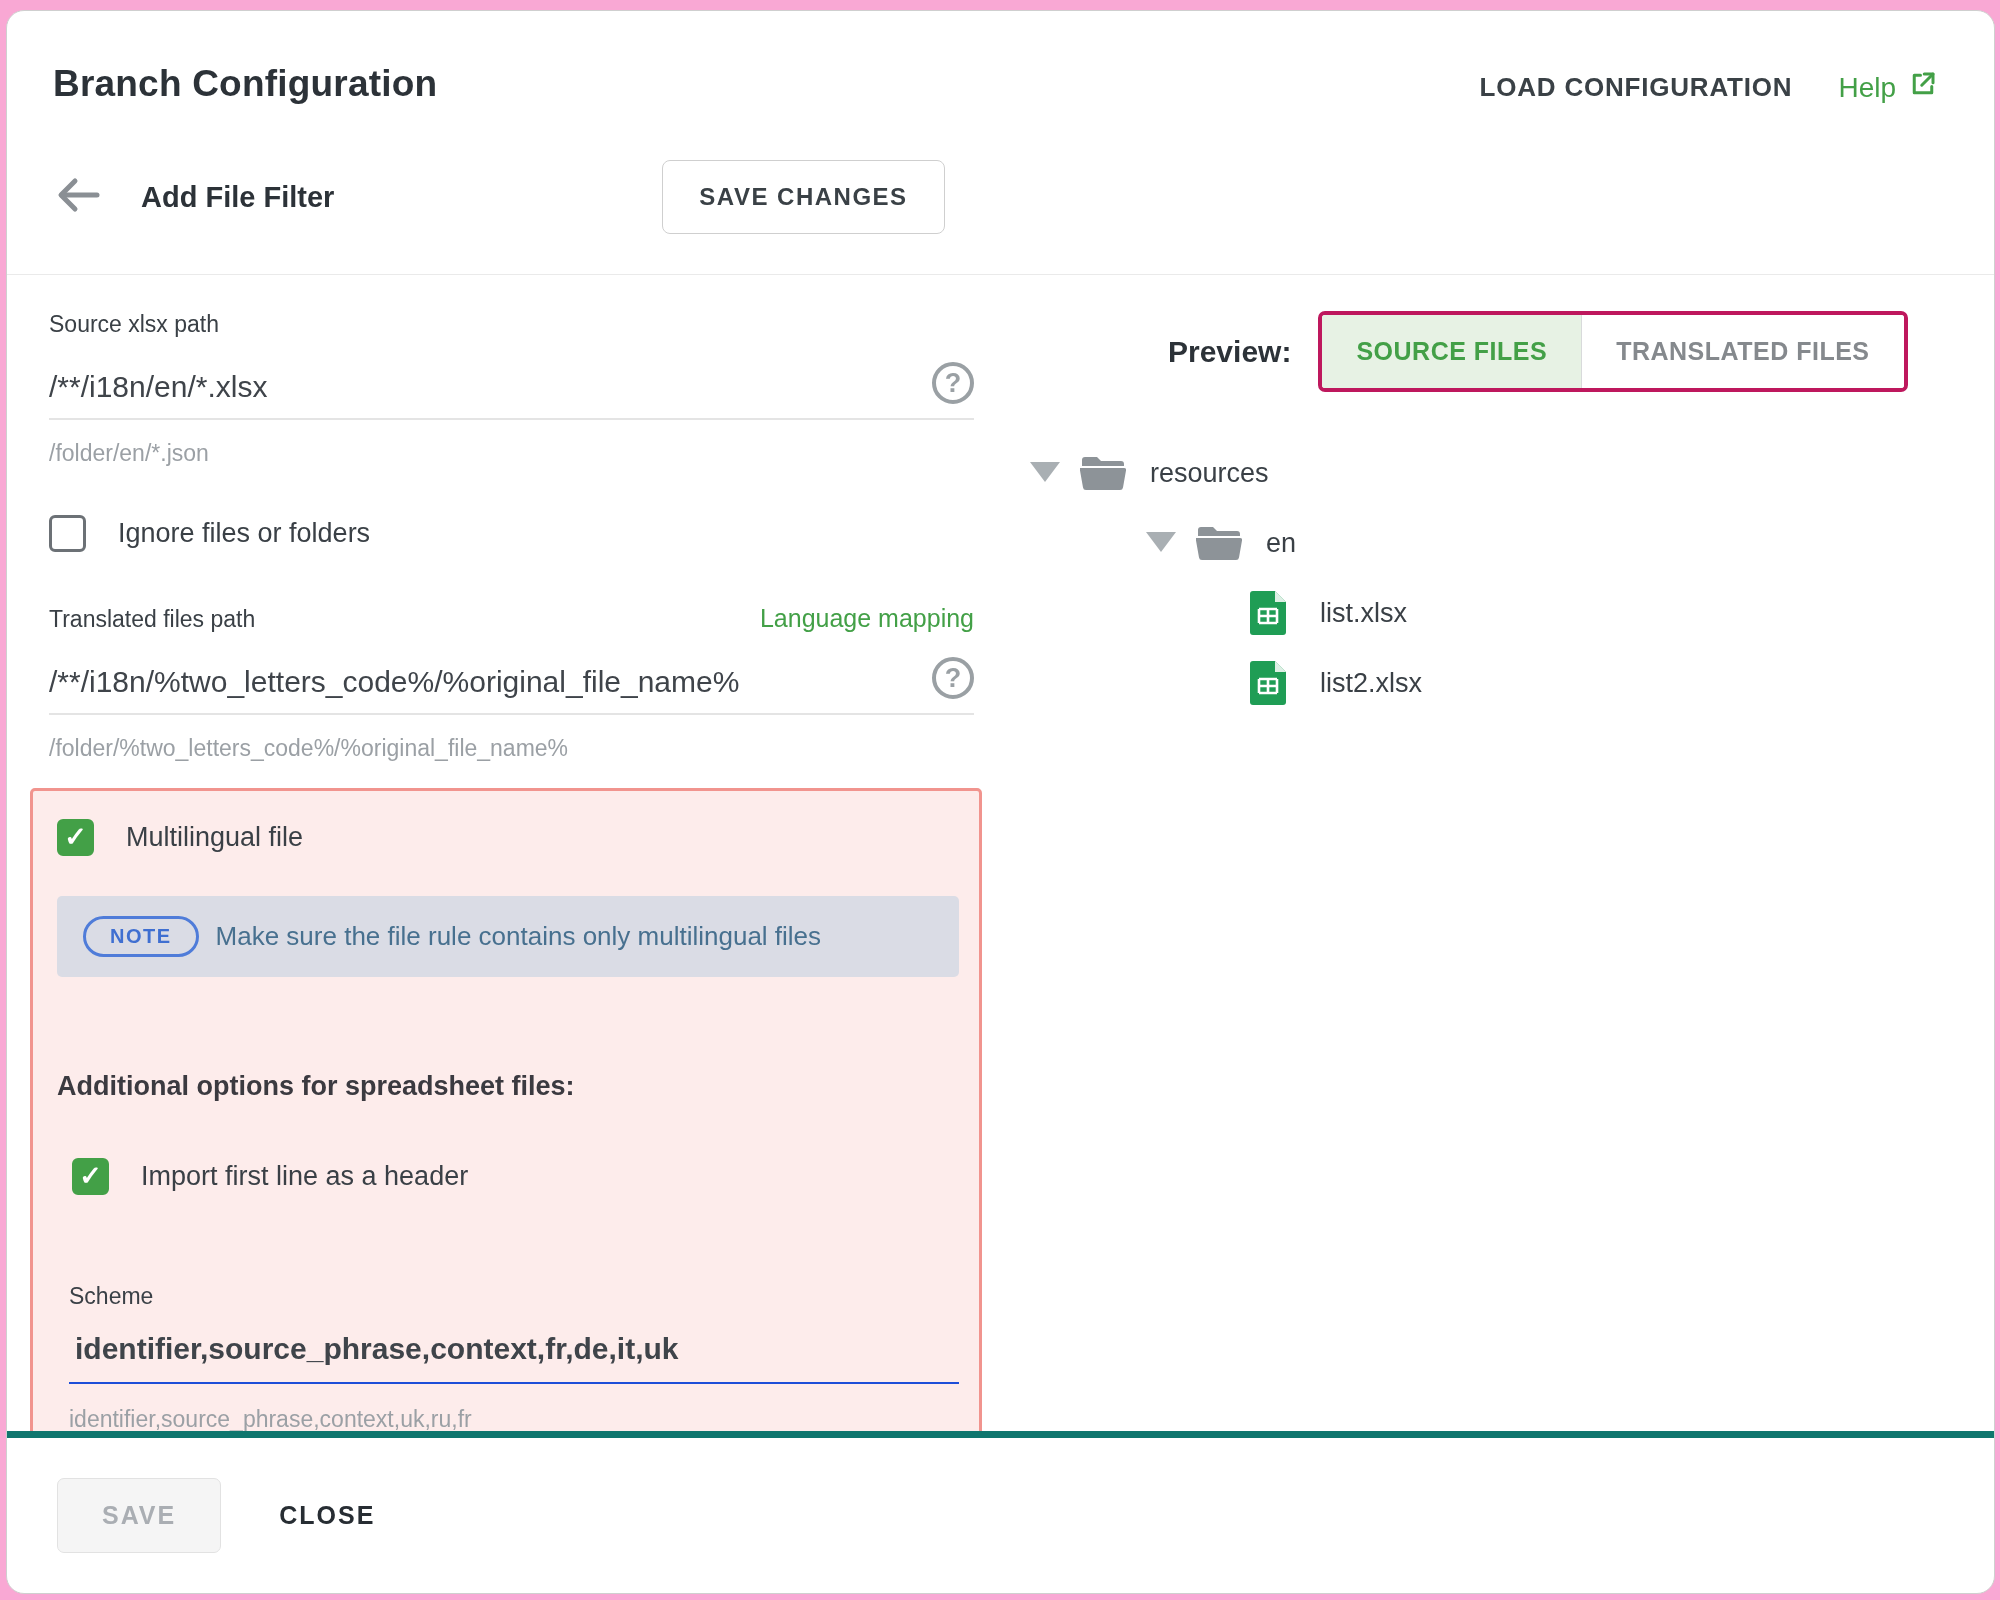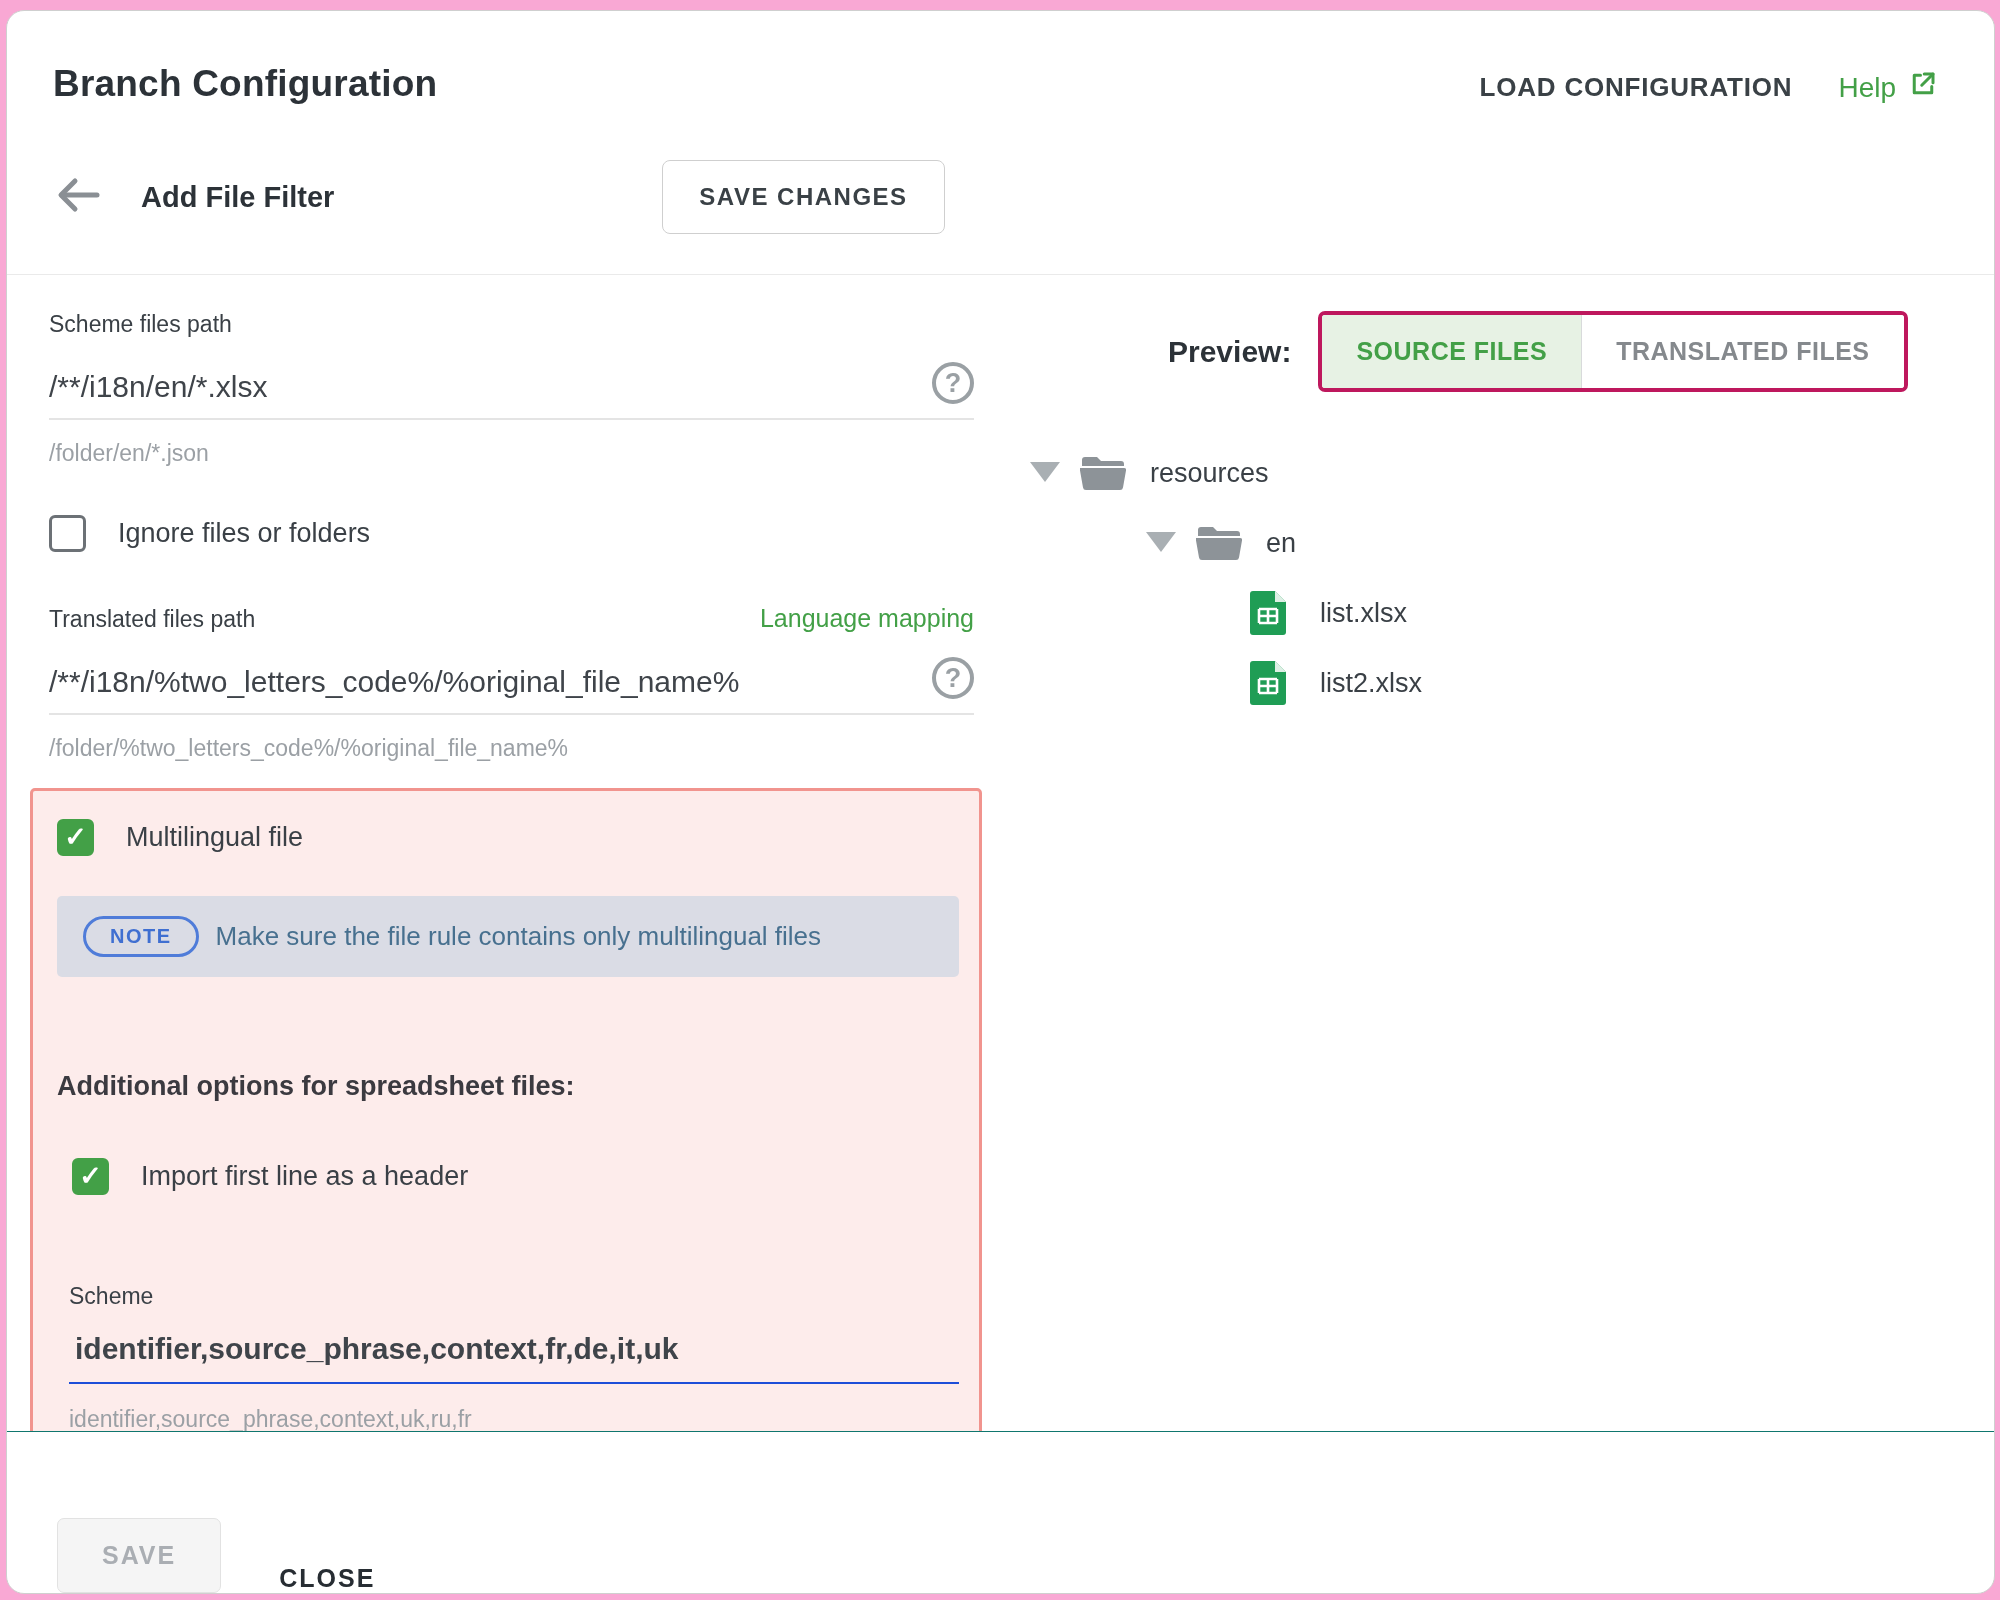--- a/index.html
+++ b/index.html
@@ -73,21 +73,21 @@
   .t-row { display:flex; align-items:center; height:46px; margin-bottom:24px; cursor:pointer; }
   .d0 { padding-left:0; } .d1 { padding-left:58px; } .d2 { padding-left:116px; } .d3 { padding-left:174px; }
   .caret { width:30px; height:22px; margin-right:20px; flex:0 0 auto;
            border-left:15px solid transparent; border-right:15px solid transparent;
            border-top:20px solid #a9afb3; width:0; }
   .caret-spacer { width:46px; flex:0 0 auto; }
   .t-icon { width:48px; display:flex; align-items:center; margin-right:22px; flex:0 0 auto; }
   .t-name { font-size:27px; color:#3a4046; }
 
   
-  .footer { flex:0 0 162px; border-top:1px solid #0f766e; display:flex; align-items:flex-end; padding:0 50px; }
+  .footer { flex:0 0 162px; border-top:7px solid #0f766e; display:flex; align-items:center; padding:0 50px; }
   .save-btn { background:#f5f5f5; border:1px solid #e2e2e2; border-radius:7px; padding:22px 44px;
               font-size:25px; font-weight:700; letter-spacing:2px; color:#aaaeb3; font-family:inherit; }
   .close-btn { background:none; border:none; margin-left:58px; font-size:25px; font-weight:700;
                letter-spacing:2px; color:#272d33; font-family:inherit; cursor:pointer; }
 </style>
 </head>
 <body>
 
 <div class="stage">
   <div class="card">
@@ -120,21 +120,21 @@
         </span>
         <div class="sub-title">Add File Filter</div>
         <button class="save-changes">SAVE CHANGES</button>
       </div>
     </div>
 
     <div class="main">
 
       <div class="form-col">
 
-        <div class="field-label">Scheme files path</div>
+        <div class="field-label">Source xlsx path</div>
         <div class="input-row">
           <span class="input-value">/**/i18n/en/*.xlsx</span>
           <span class="help-q">?</span>
         </div>
         <div class="hint">/folder/en/*.json</div>
 
         <label class="cb-row row-ignore">
           <span class="cb"></span>
           <span class="cb-label">Ignore files or folders</span>
         </label>

